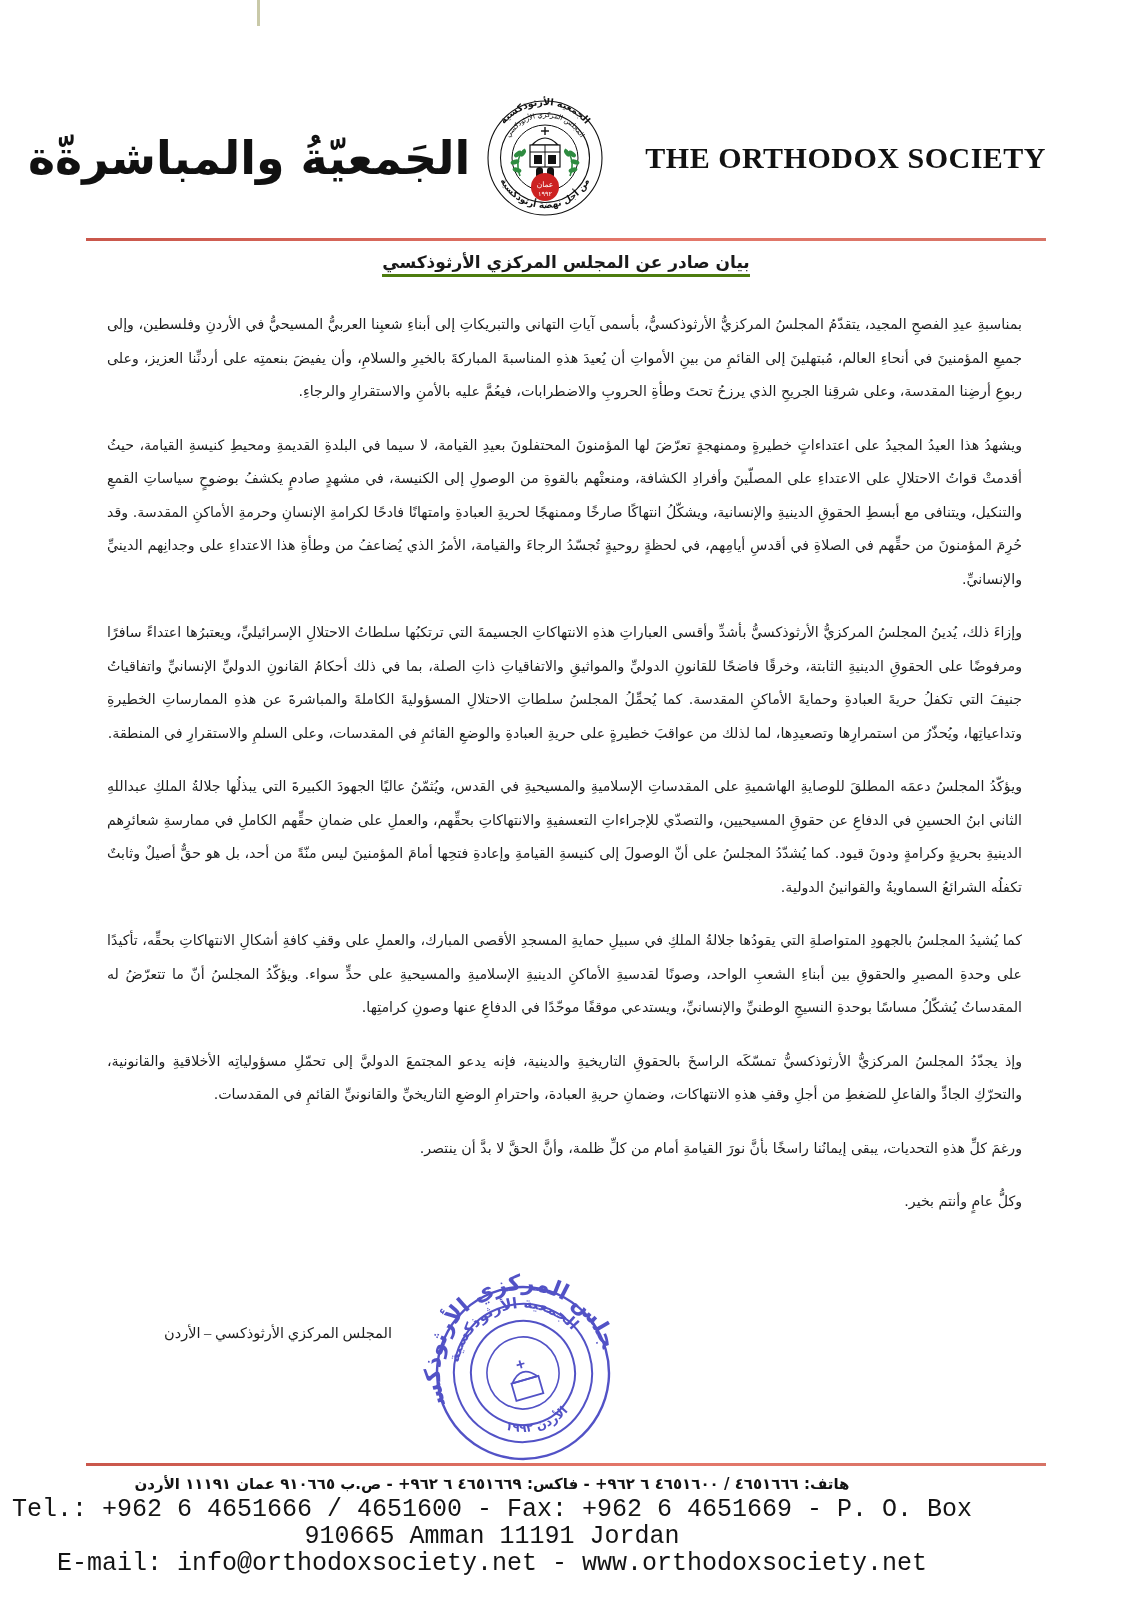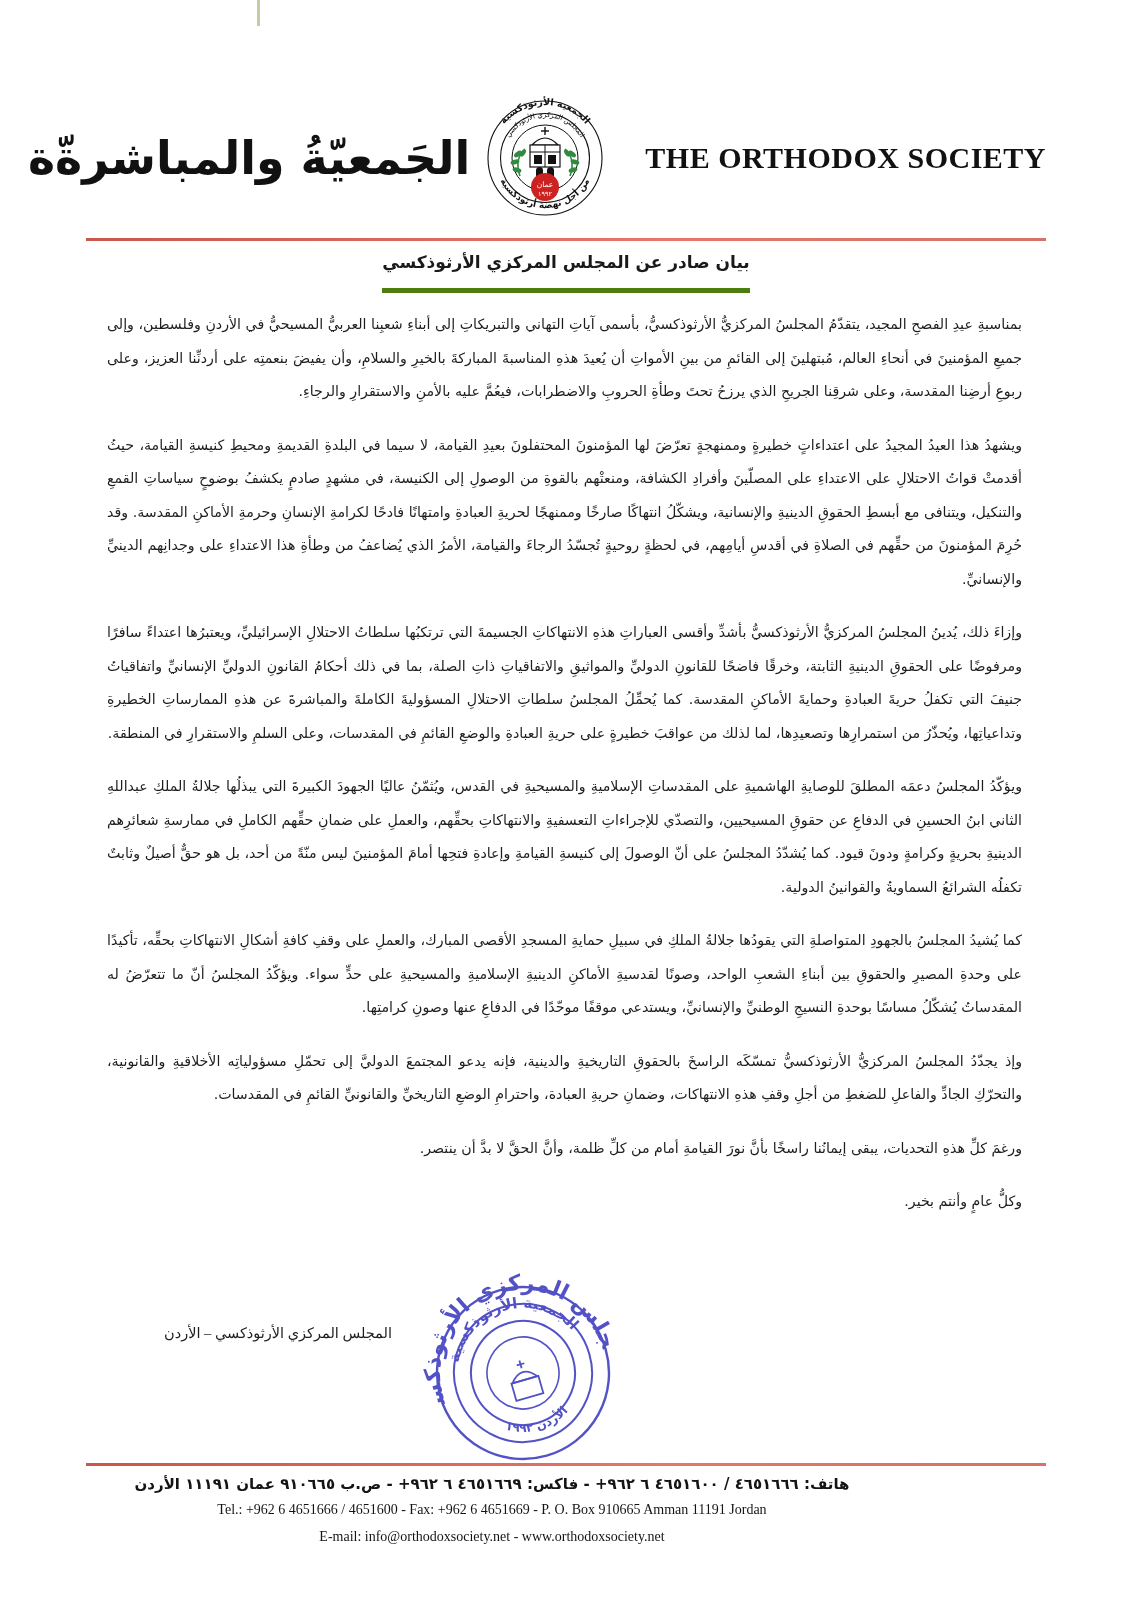--- a/index.html
+++ b/index.html
@@ -95,22 +95,22 @@
     top: 252px;
     left: 0;
     width: 1132px;
     text-align: center;
     font-family: "DejaVu Sans", sans-serif;
     font-size: 17px;
     font-weight: 600;
     color: #1a1a1a;
   }
   .doc-title span {
-    border-bottom: 5px solid #4d7c0f;
-    padding-bottom: 16px;
+    border-bottom: 3px solid #4d7c0f;
+    padding-bottom: 2px;
   }
 
   
   .body-area {
     position: absolute;
     top: 296px;
     right: 110px;
     width: 915px;
     direction: rtl;
     text-align: justify;
@@ -173,22 +173,22 @@
   }
   .f-ar {
     direction: rtl;
     font-family: "DejaVu Sans", sans-serif;
     font-size: 15px;
     line-height: 24px;
     font-weight: 600;
   }
   .f-en {
     direction: ltr;
-    font-family: Liberation Serif, serif;
-    font-size: 14px;
+    font-family: Liberation Mono, monospace;
+    font-size: 25px;
     line-height: 27px;
   }
 </style>
 </head>
 <body>
 
 <div class="page">
 
   <div class="scan-mark m1"></div>
 

